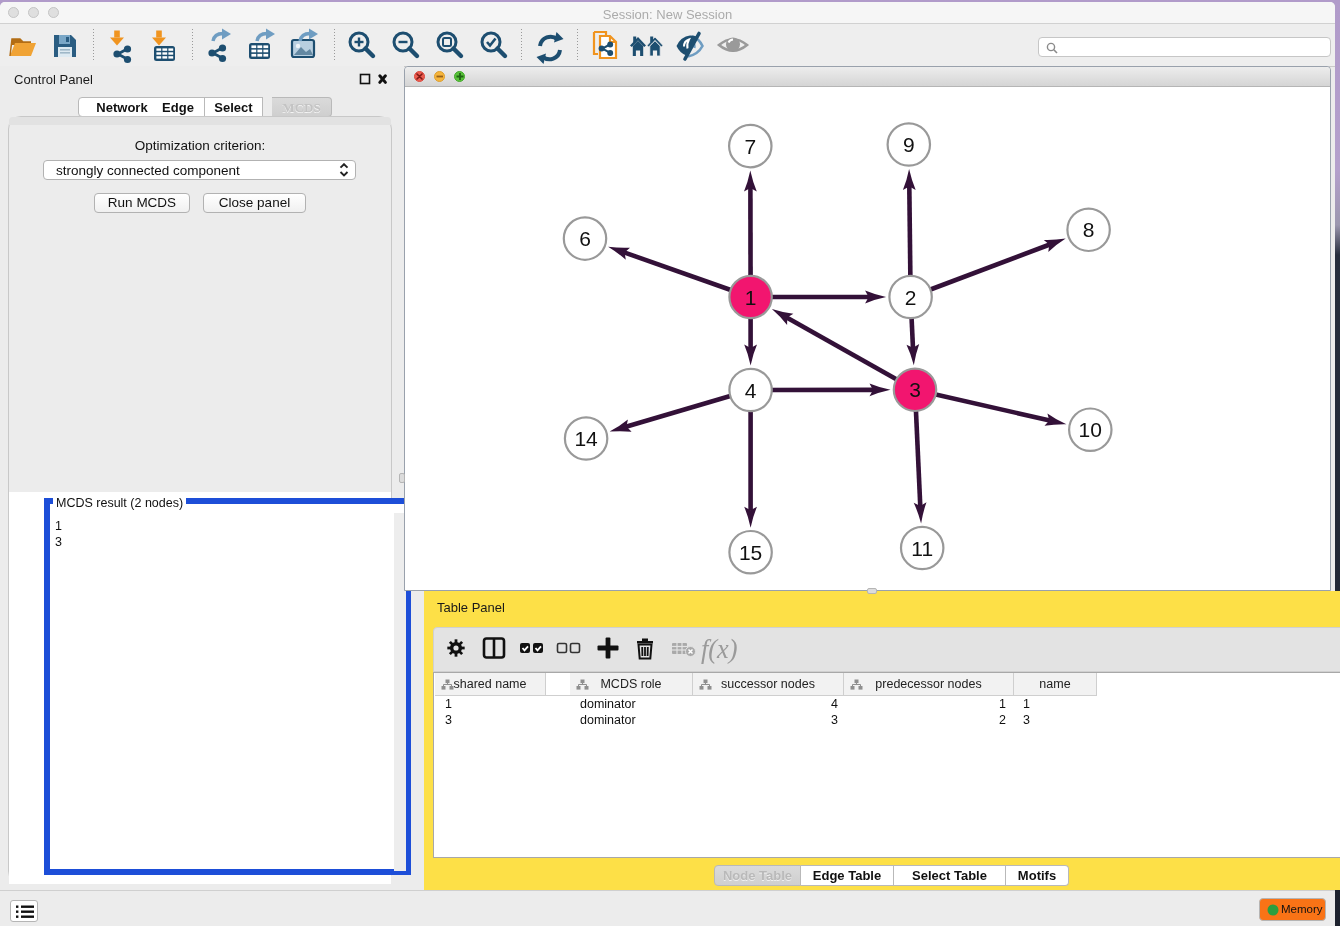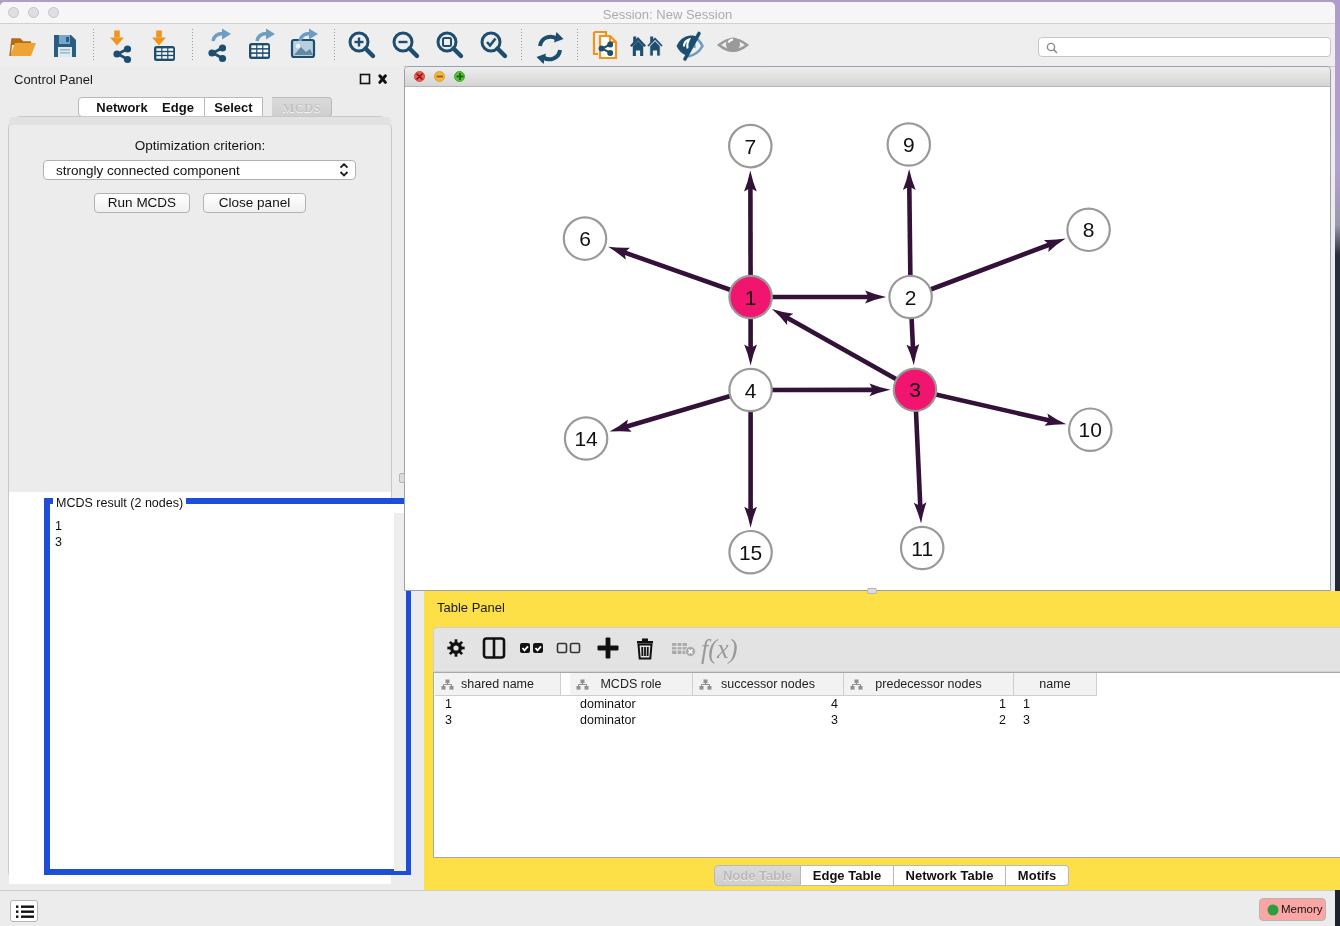--- a/index.html
+++ b/index.html
@@ -75,21 +75,21 @@
   line-height:22px; }
 .thline { position:absolute; top:22px; left:1px; width:662px; height:1px; background:#cfcfcf; }
 .td { position:absolute; font-size:12.5px; color:#111; height:16px; line-height:16px; }
 .btab { position:absolute; top:274px; height:21px; border:1px solid #b9b9b9; background:#fff;
   font-size:13px; font-weight:bold; color:#111; text-align:center; line-height:20px; }
 
 #statusbar { position:absolute; left:0; top:888px; width:1335px; height:36px;
   background:#ececec; border-top:1px solid #cfcfcf; }
 #listbtn { position:absolute; left:10px; top:9px; width:28px; height:22px; background:#fff;
   border:1px solid #b5b5b5; border-radius:3px; }
-#membtn { position:absolute; left:1259px; top:7px; width:67px; height:23px; background:#fca5a5;
+#membtn { position:absolute; left:1259px; top:7px; width:67px; height:23px; background:#f97316;
   border:1px solid #b5b5b5; border-radius:4px; font-size:11.5px; color:#111; }
 </style>
 </head>
 <body>
 <div id="appwin">
   <div id="titlebar">
     <div class="tl" style="left:8px;"></div>
     <div class="tl" style="left:28px;"></div>
     <div class="tl" style="left:48px;"></div>
     <div id="titletext">Session: New Session</div>
@@ -405,21 +405,21 @@
             <line x1="13" y1="10" x2="13" y2="21"></line>
           </g>
           <circle cx="21.5" cy="18.5" r="5" fill="#a9a9a9" stroke="#e3e3e3" stroke-width="1"></circle>
           <path d="M19.5,16.5 l4,4 M23.5,16.5 l-4,4" stroke="#fff" stroke-width="1.5"></path>
         </svg>
         <svg style="position:absolute;left:264px;top:-2px;" width="44" height="44" viewBox="0 0 30 30">
           <text x="2" y="22" font-family="Liberation Serif, serif" font-style="italic" font-size="18" fill="#9a9a9a">f(x)</text>
         </svg>
       </div>
     <div id="ttable">
-      <div class="th" style="left:1px;width:126px;">shared name</div>
+      <div class="th" style="left:1px;width:111px;">shared name</div>
       <div class="th" style="left:136px;width:123px;">MCDS role</div>
       <div class="th" style="left:259px;width:151px;">successor nodes</div>
       <div class="th" style="left:410px;width:170px;">predecessor nodes</div>
       <div class="th" style="left:580px;width:83px;">name</div>
       <div class="thline"></div>
       <svg style="position:absolute;left:7px;top:6px;" width="13" height="11" viewBox="0 0 13 11">
           <g fill="#8f8f8f">
             <rect x="4.5" y="0.5" width="4" height="3.6"></rect>
             <rect x="0.5" y="7" width="4" height="3.6"></rect>
             <rect x="8.5" y="7" width="4" height="3.6"></rect>
@@ -457,21 +457,21 @@
       <div class="td" style="left:589px;top:23px;">1</div>
       <div class="td" style="left:11px;top:39px;">3</div>
       <div class="td" style="left:146px;top:39px;">dominator</div>
       <div class="td" style="left:259px;top:39px;width:145px;text-align:right;">3</div>
       <div class="td" style="left:410px;top:39px;width:162px;text-align:right;">2</div>
       <div class="td" style="left:589px;top:39px;">3</div>
 
     </div>
     <div class="btab" style="left:290px;width:87px;border-radius:4px 0 0 4px;background:linear-gradient(#dadada,#cfcfcf);color:#b9b9b9;text-shadow:0 1px 0 #f0f0f0;">Node Table</div>
     <div class="btab" style="left:377px;width:93px;border-left:none;">Edge Table</div>
-    <div class="btab" style="left:470px;width:112px;border-left:none;">Network Table</div>
+    <div class="btab" style="left:470px;width:112px;border-left:none;">Select Table</div>
     <div class="btab" style="left:582px;width:63px;border-left:none;border-radius:0 4px 4px 0;">Motifs</div>
   </div>
 
   <div id="statusbar">
     <div id="listbtn">
         <svg width="20" height="16" style="position:absolute;left:4px;top:3px;" viewBox="0 0 20 16">
           <g fill="#111">
             <rect x="1" y="1.5" width="2.4" height="2.4"></rect>
             <rect x="6" y="1.5" width="13" height="2.4"></rect>
             <rect x="1" y="6.5" width="2.4" height="2.4"></rect>

